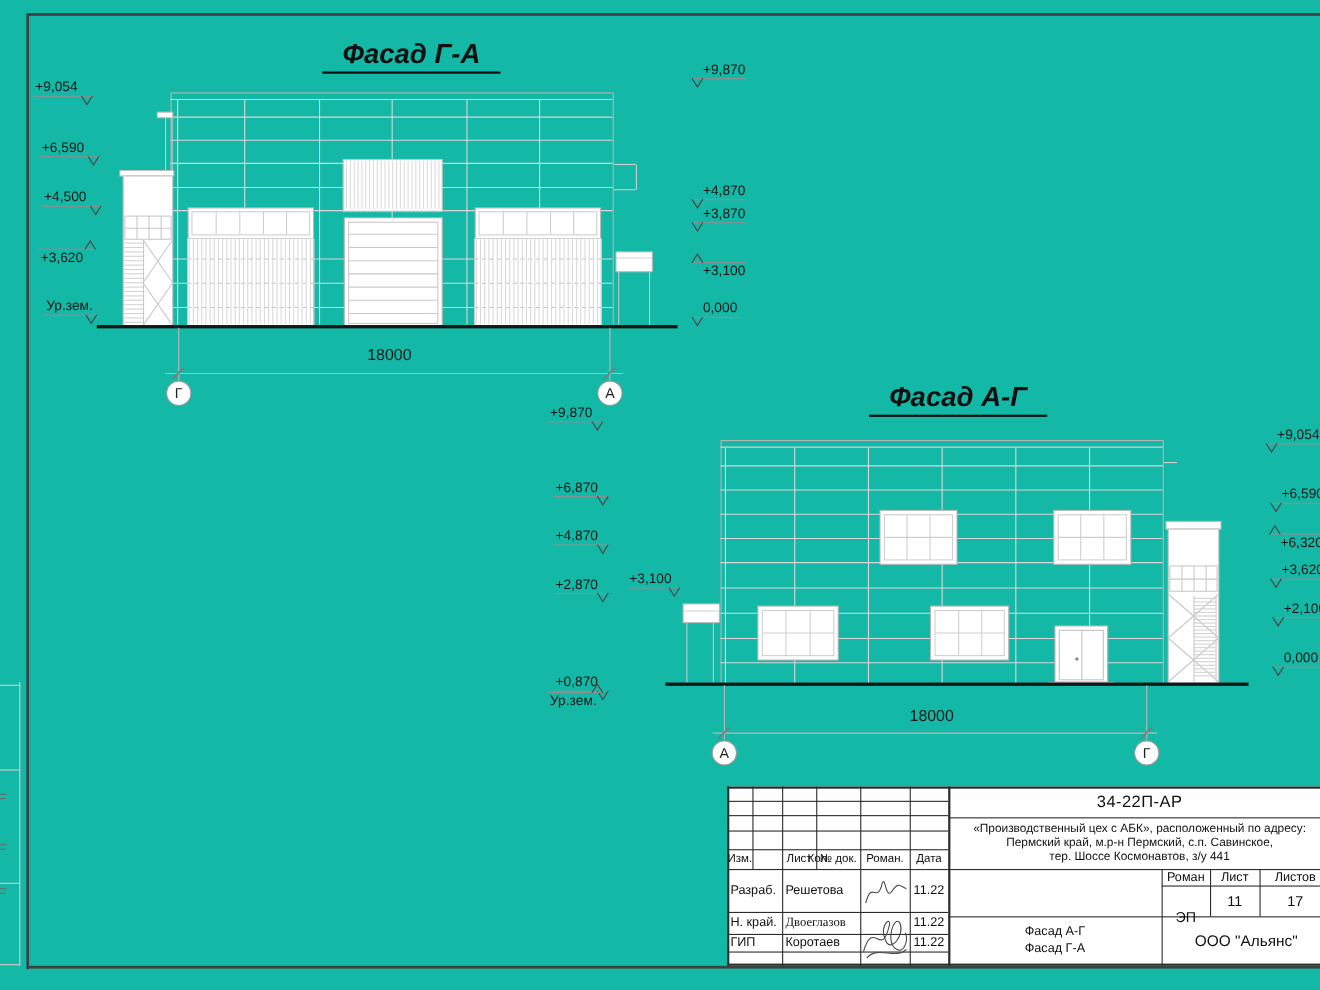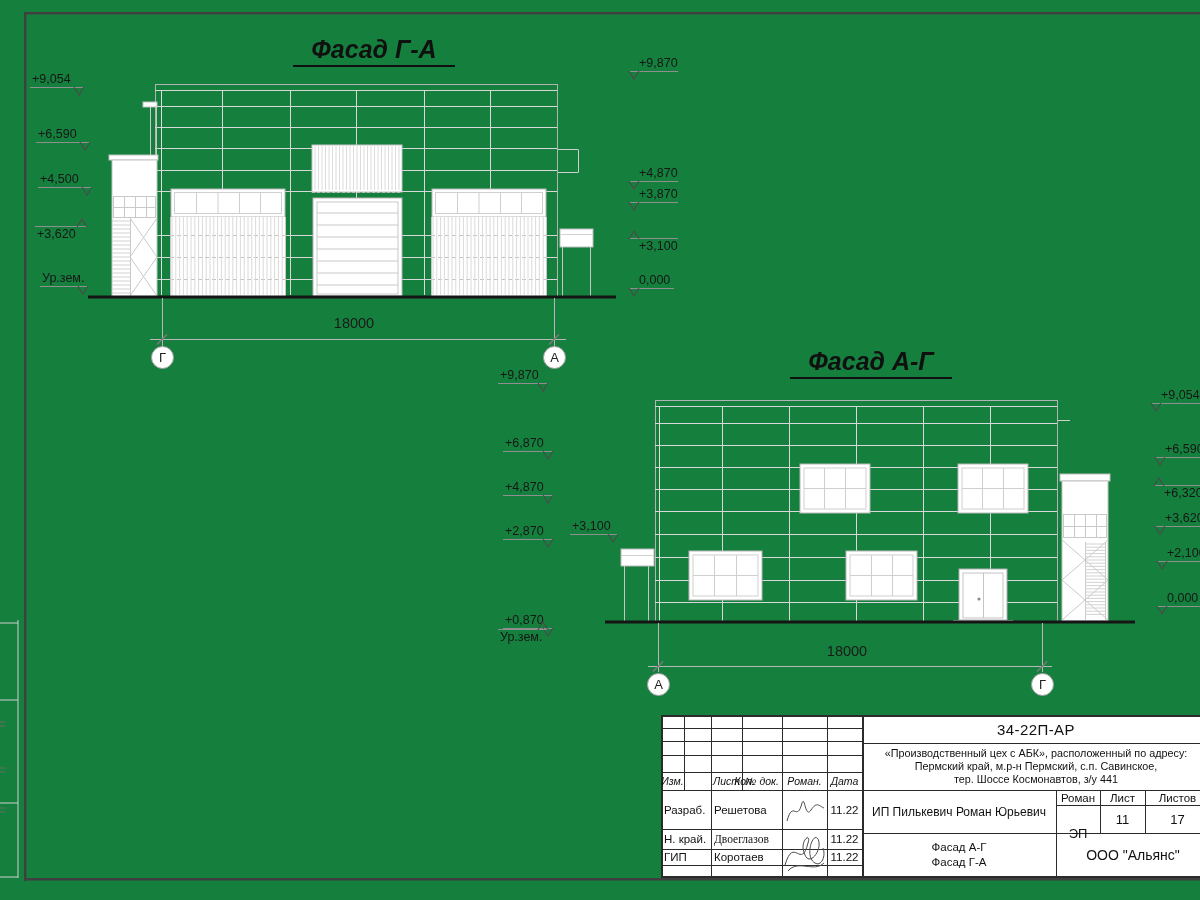--- a/index.html
+++ b/index.html
@@ -1,16 +1,16 @@
 <!DOCTYPE html>
 <html><head>
 <meta charset="utf-8">
 <style>
   html,body{margin:0;padding:0;background:#fff;}
-  .sheet{position:relative;width:1200px;height:900px;overflow:hidden;background:#15803d;
+  .sheet{position:relative;width:1200px;height:900px;overflow:hidden;background:#14b8a6;
          font-family:"Liberation Sans",sans-serif;color:#161616;}
   svg{position:absolute;left:0;top:0;}
 
   
   .ftitle{position:absolute;z-index:3;text-align:center;font-size:25px;font-weight:bold;
           font-style:italic;color:#101010;border-bottom:2.5px solid #101010;padding-bottom:1px;
           white-space:nowrap;}
 
   
   .dimtext{position:absolute;z-index:3;width:80px;text-align:center;font-size:14.5px;color:#1a1a1a;}
@@ -36,21 +36,21 @@
   .tb{position:absolute;left:661px;top:715px;width:549px;height:163px;z-index:4;background:#fff;}
   .tb .hl,.tb .vl{position:absolute;background:#2b2b2b;}
   .tb .hl{height:1px;}
   .tb .vl{width:1px;}
   .tb .hl.bold{height:2px;}
   .tb .vl.bold{width:2px;}
   .cell{position:absolute;display:flex;align-items:center;justify-content:center;
         text-align:center;color:#111;}
   .cell.left{justify-content:flex-start;}
   .cell.col{flex-direction:column;}
-  .f10{font-size:10.5px;font-style:italic;}
+  .f10{font-size:10.5px;}
   .f11{font-size:11.5px;}
   .f12{font-size:12px;}
   .f13{font-size:13px;}
   .f14{font-size:14px;}
   .f15{font-size:15px;letter-spacing:.4px;}
   .proj{font-size:10.8px;line-height:13.2px;}
   .dtl{font-size:11.5px;line-height:15px;}
   .sig{position:absolute;z-index:5;}
 </style>
 </head>
@@ -673,21 +673,20 @@
     <svg class="sig" style="left:119px;top:114px;" width="48" height="46">
       <path d="M5 36 C 14 6, 21 42, 28 14 C 32 2, 18 12, 25 26 C 30 38, 43 20, 38 10 C 33 2, 24 28, 35 34 C 42 38, 46 26, 43 19 M8 42 C 18 30, 34 44, 44 34" fill="none" stroke="#4a4a4a" stroke-width="1"></path>
     </svg>
 
     <div class="cell f15" style="left:201px;top:0;width:348px;height:28px;">34-22П-АР</div>
     <div class="cell col proj" style="left:201px;top:28px;width:348px;height:47px;">
       <span>«Производственный цех с АБК», расположенный по адресу:</span>
       <span>Пермский край, м.р-н Пермский, с.п. Савинское,</span>
       <span>тер. Шоссе Космонавтов, з/у 441</span>
     </div>
-    <div class="cell f12" style="left:201px;top:75px;width:194px;height:43px;">ИП Пилькевич Роман Юрьевич</div>
     <div class="cell f11" style="left:395px;top:75px;width:44px;height:15px;">Роман</div>
     <div class="cell f11" style="left:439px;top:75px;width:45px;height:15px;">Лист</div>
     <div class="cell f11" style="left:484px;top:75px;width:65px;height:15px;">Листов</div>
     <div class="cell f13" style="left:395px;top:90px;width:44px;height:28px;margin-top:14px;">ЭП</div>
     <div class="cell f13" style="left:439px;top:90px;width:45px;height:28px;">11</div>
     <div class="cell f13" style="left:484px;top:90px;width:65px;height:28px;">17</div>
     <div class="cell col dtl" style="left:201px;top:118px;width:194px;height:43px;">
       <span>Фасад А-Г</span>
       <span>Фасад Г-А</span>
     </div>

